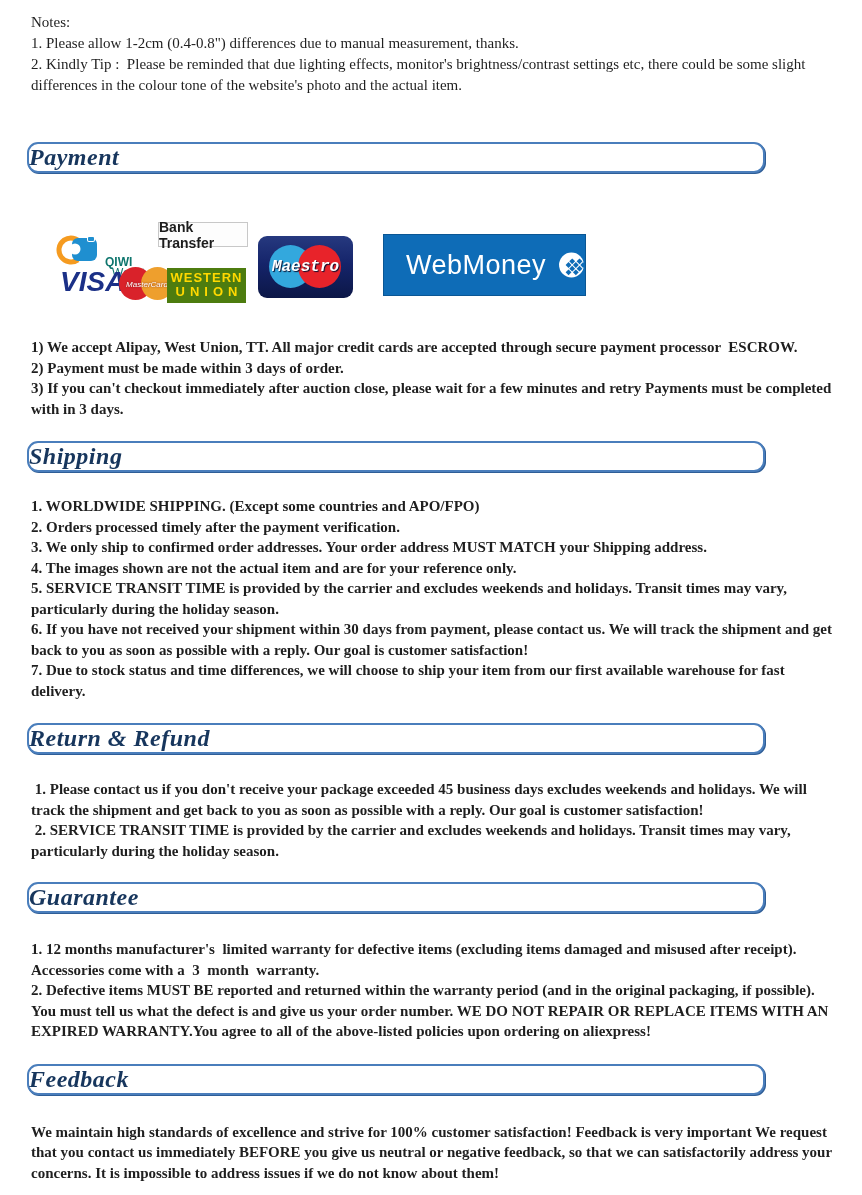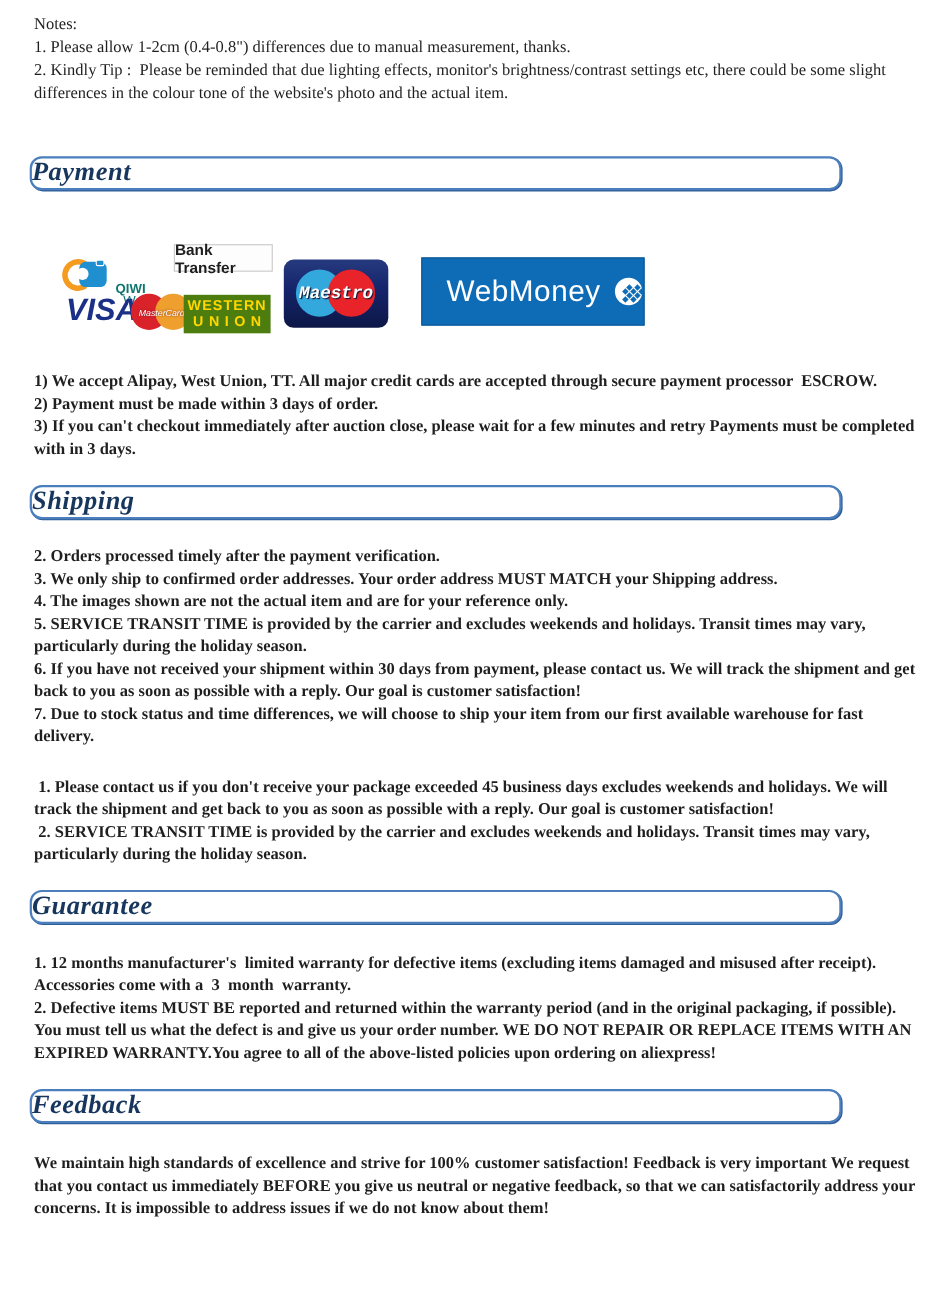--- a/index.html
+++ b/index.html
@@ -206,28 +206,32 @@
     <p>1) We accept Alipay, West Union, TT. All major credit cards are accepted through secure payment processor  ESCROW.</p>
     <p>2) Payment must be made within 3 days of order.</p>
     <p>3) If you can't checkout immediately after auction close, please wait for a few minutes and retry Payments must be completed with in 3 days.</p>
   </section>
 
   <div class="hdr hdr-shipping">
     <span class="hdr-text">Shipping</span>
   </div>
   <div class="gap-after-hdr"></div>
   <section class="txt">
+    <p>1. WORLDWIDE SHIPPING. (Except some countries and APO/FPO)</p>
     <p>2. Orders processed timely after the payment verification.</p>
     <p>3. We only ship to confirmed order addresses. Your order address MUST MATCH your Shipping address.</p>
     <p>4. The images shown are not the actual item and are for your reference only.</p>
     <p>5. SERVICE TRANSIT TIME is provided by the carrier and excludes weekends and holidays. Transit times may vary, particularly during the holiday season.</p>
     <p>6. If you have not received your shipment within 30 days from payment, please contact us. We will track the shipment and get back to you as soon as possible with a reply. Our goal is customer satisfaction!</p>
     <p>7. Due to stock status and time differences, we will choose to ship your item from our first available warehouse for fast delivery.</p>
   </section>
 
+  <div class="hdr hdr-return">
+    <span class="hdr-text">Return &amp; Refund</span>
+  </div>
   <div class="gap-sm"></div>
   <section class="txt">
     <p> 1. Please contact us if you don't receive your package exceeded 45 business days excludes weekends and holidays. We will track the shipment and get back to you as soon as possible with a reply. Our goal is customer satisfaction!</p>
     <p> 2. SERVICE TRANSIT TIME is provided by the carrier and excludes weekends and holidays. Transit times may vary, particularly during the holiday season.</p>
   </section>
 
   <div class="hdr hdr-guarantee">
     <span class="hdr-text">Guarantee</span>
   </div>
   <div class="gap-g"></div>

